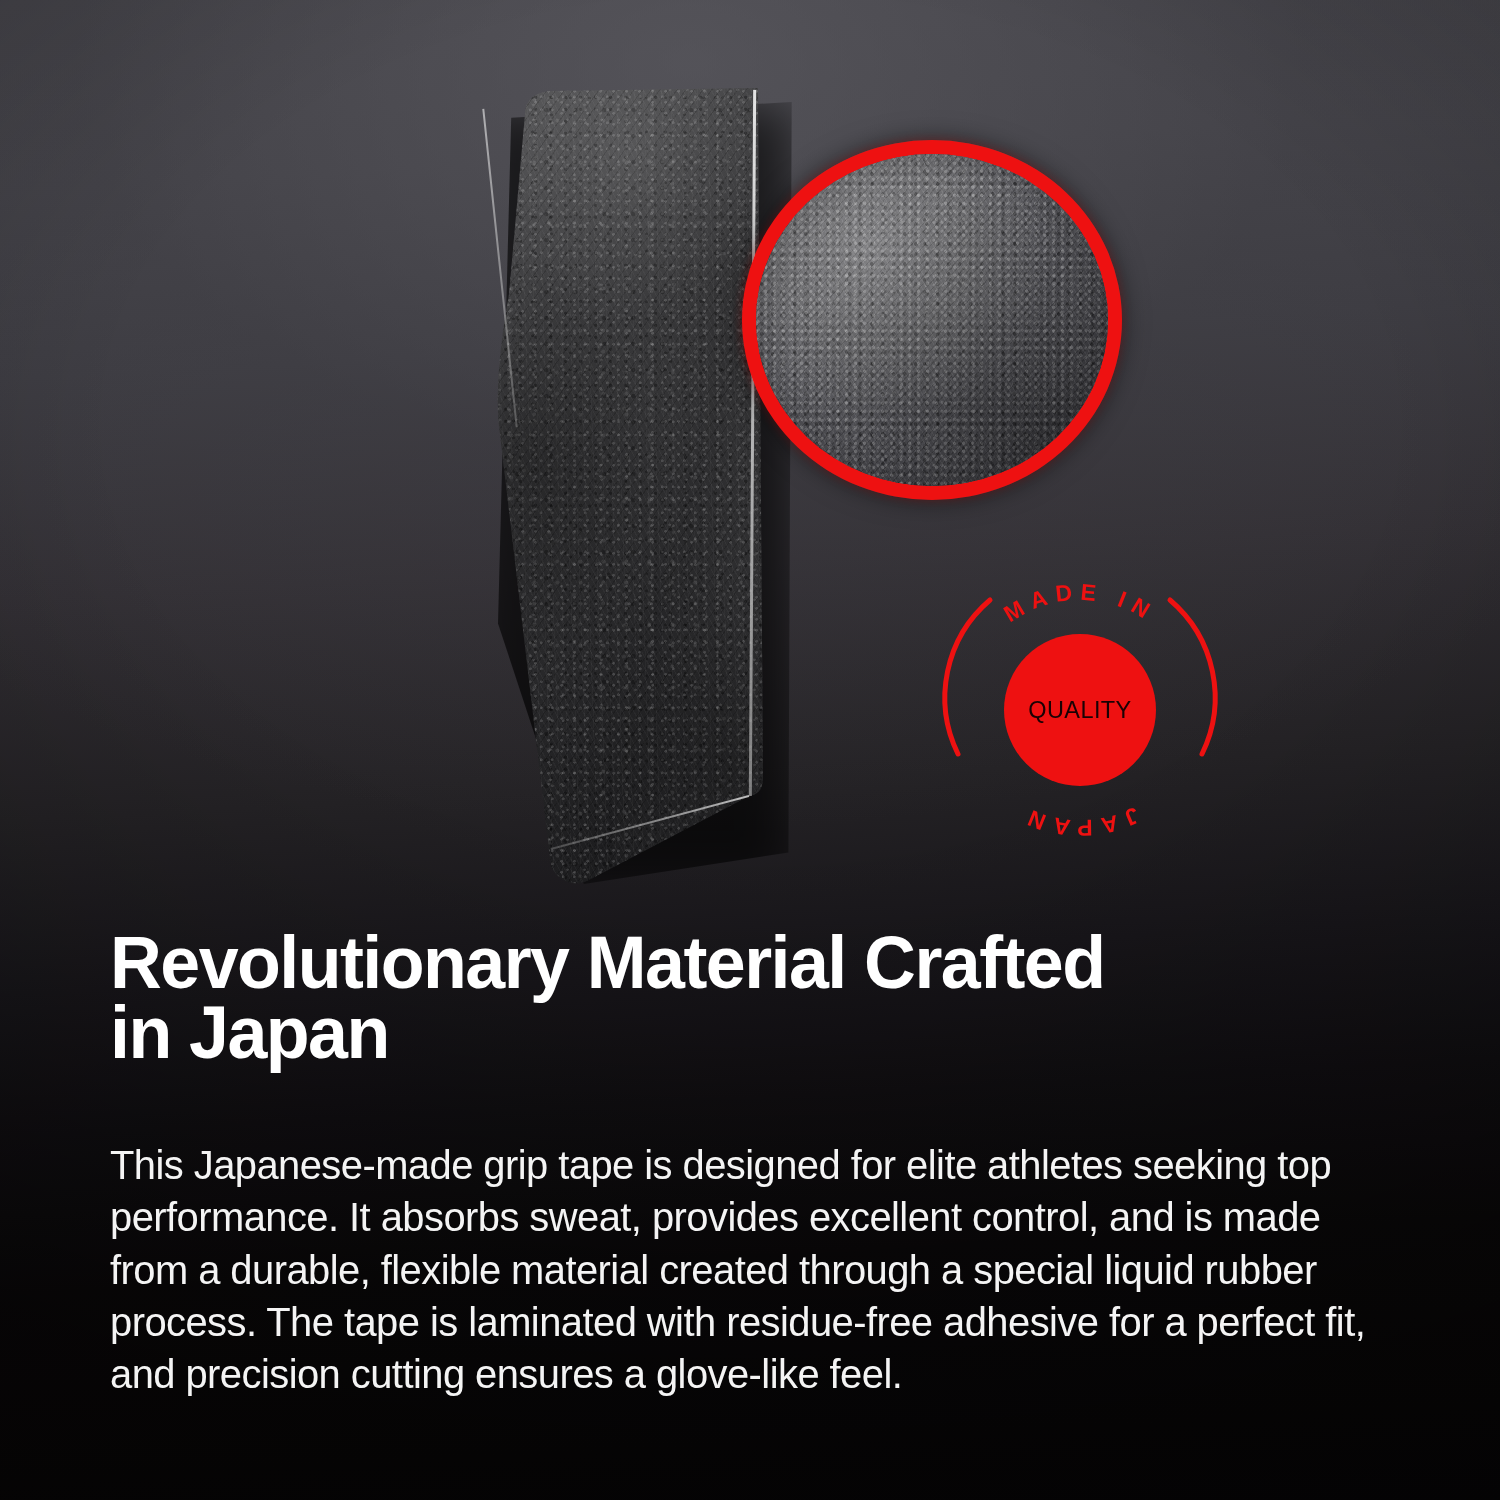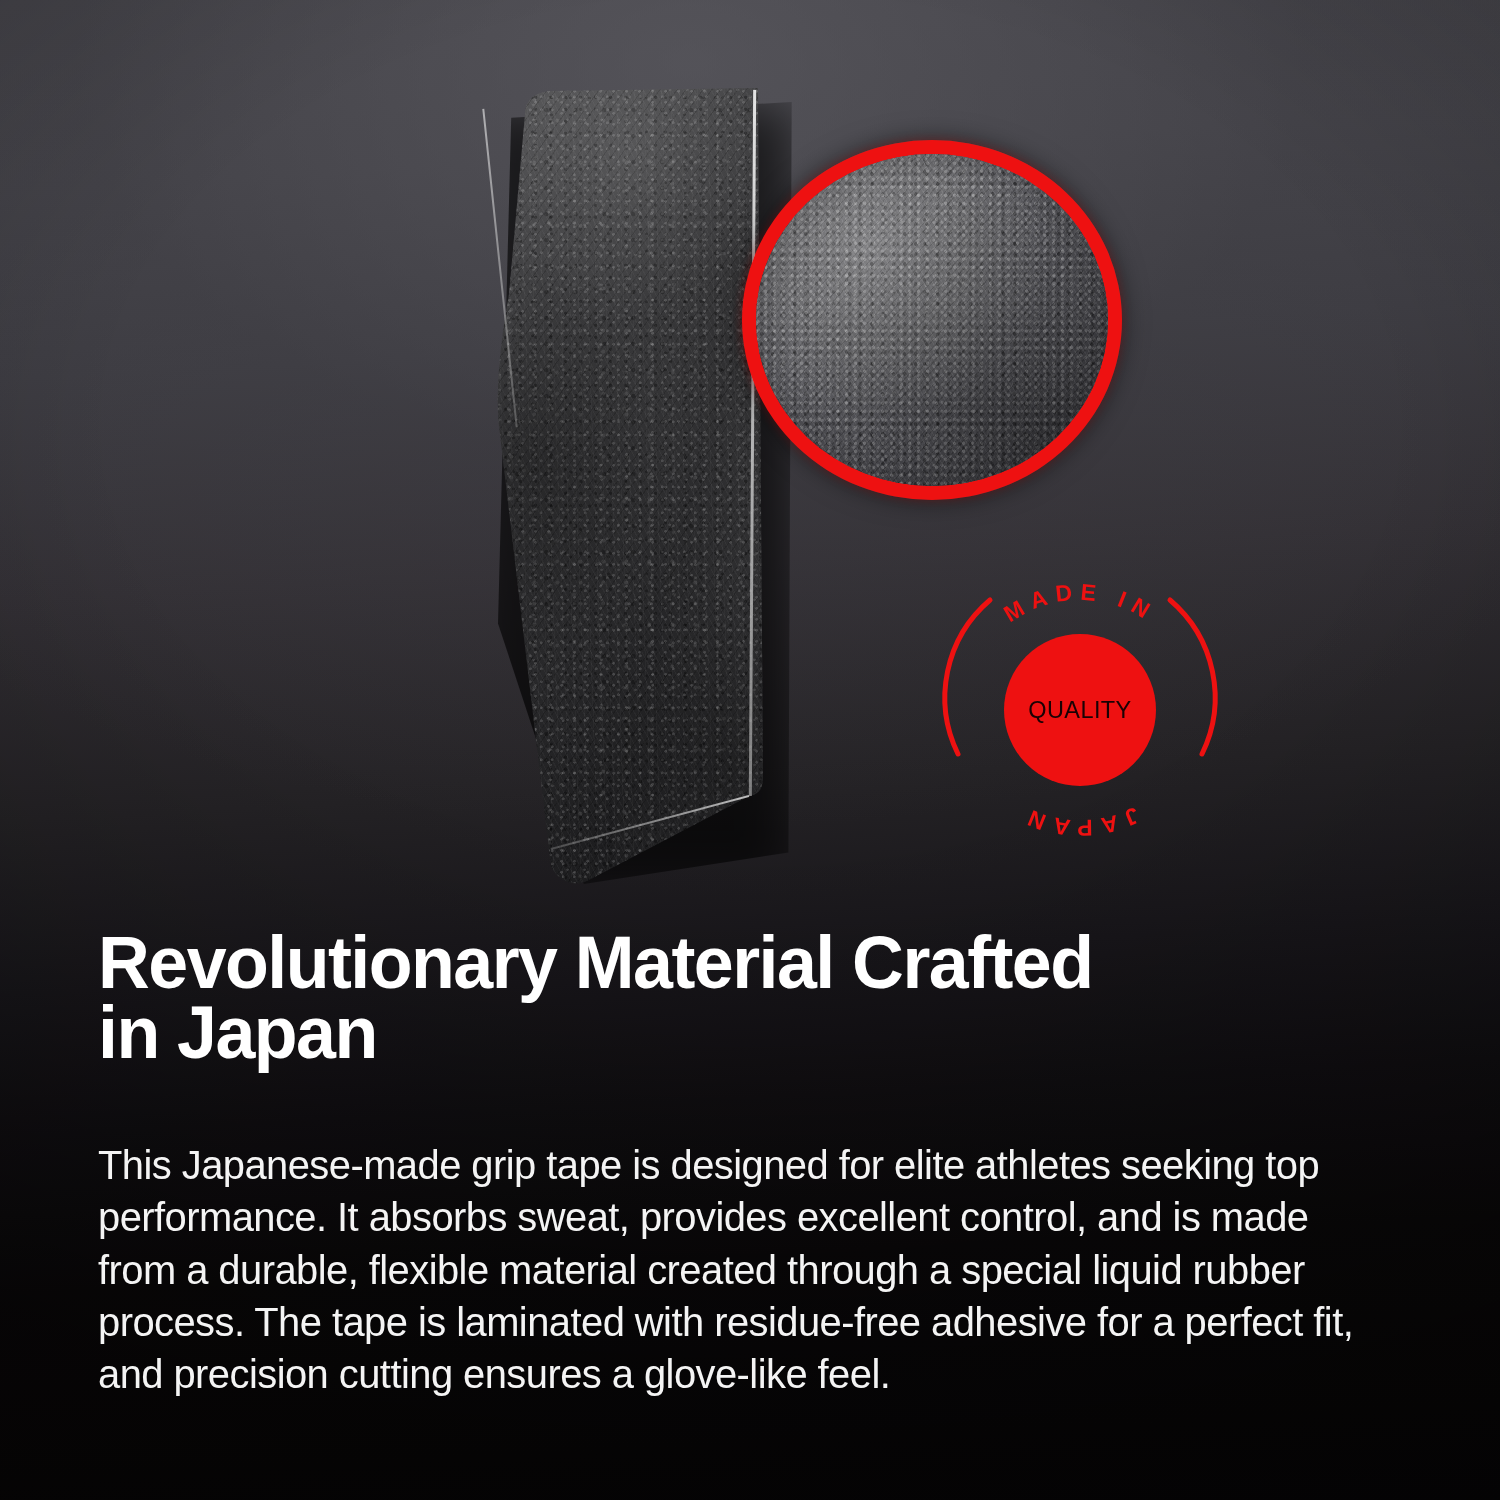--- a/index.html
+++ b/index.html
@@ -181,21 +181,21 @@
     left: 930px;
     top: 558px;
     width: 300px;
     height: 300px;
   }
   .badge svg { display: block; width: 100%; height: 100%; overflow: visible; }
   .arc-text { font-family: "Liberation Sans", sans-serif; font-size: 23px; font-weight: 700; letter-spacing: 7.5px; fill: #ee1111; }
   .quality-text { font-family: "Liberation Sans", sans-serif; font-size: 23.5px; font-weight: 400; fill: #1a0204; letter-spacing: 0.4px; }
 
   
-  .copy { position: absolute; left: 98px; top: 928px; width: 1300px; }
+  .copy { position: absolute; left: 110px; top: 928px; width: 1300px; }
   .headline {
     color: #ffffff;
     font-family: "Liberation Sans", sans-serif;
     font-weight: 700;
     font-size: 74px;
     line-height: 0.94;
     letter-spacing: -1.6px;
     margin: 0;
     transform: scaleX(0.97);
     transform-origin: left top;

